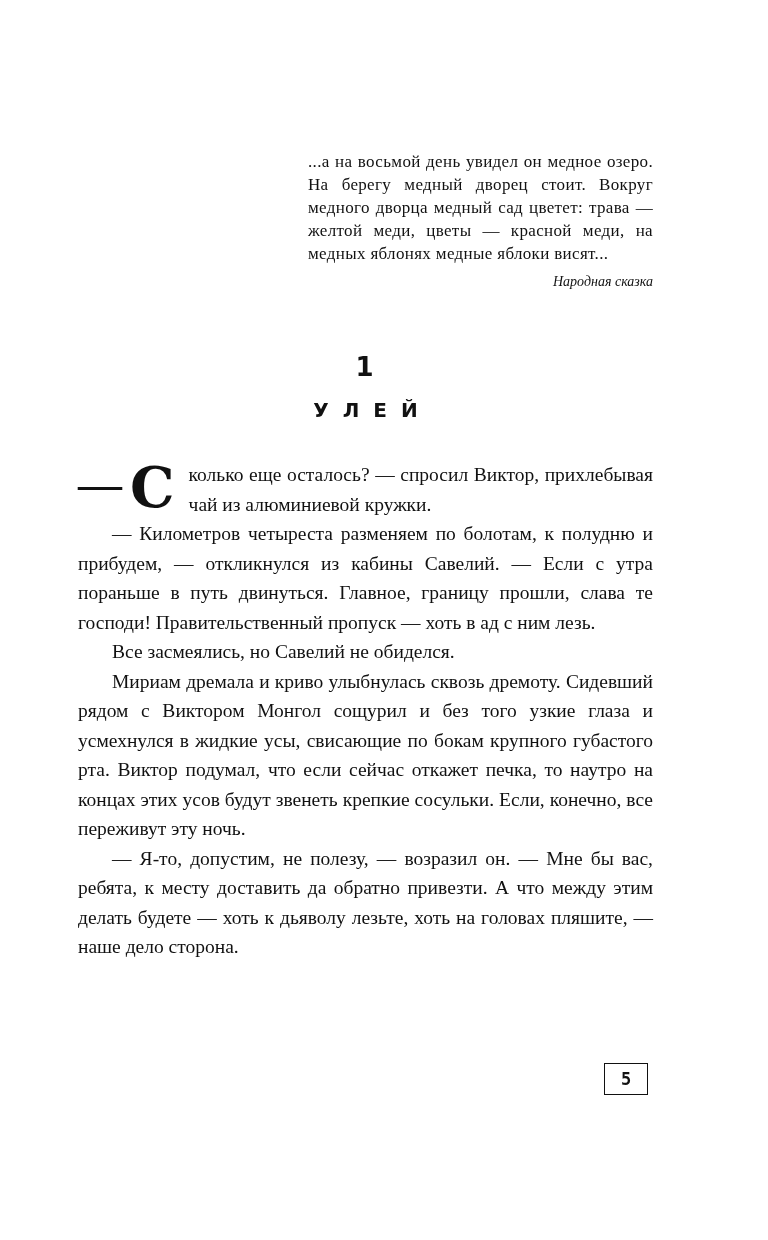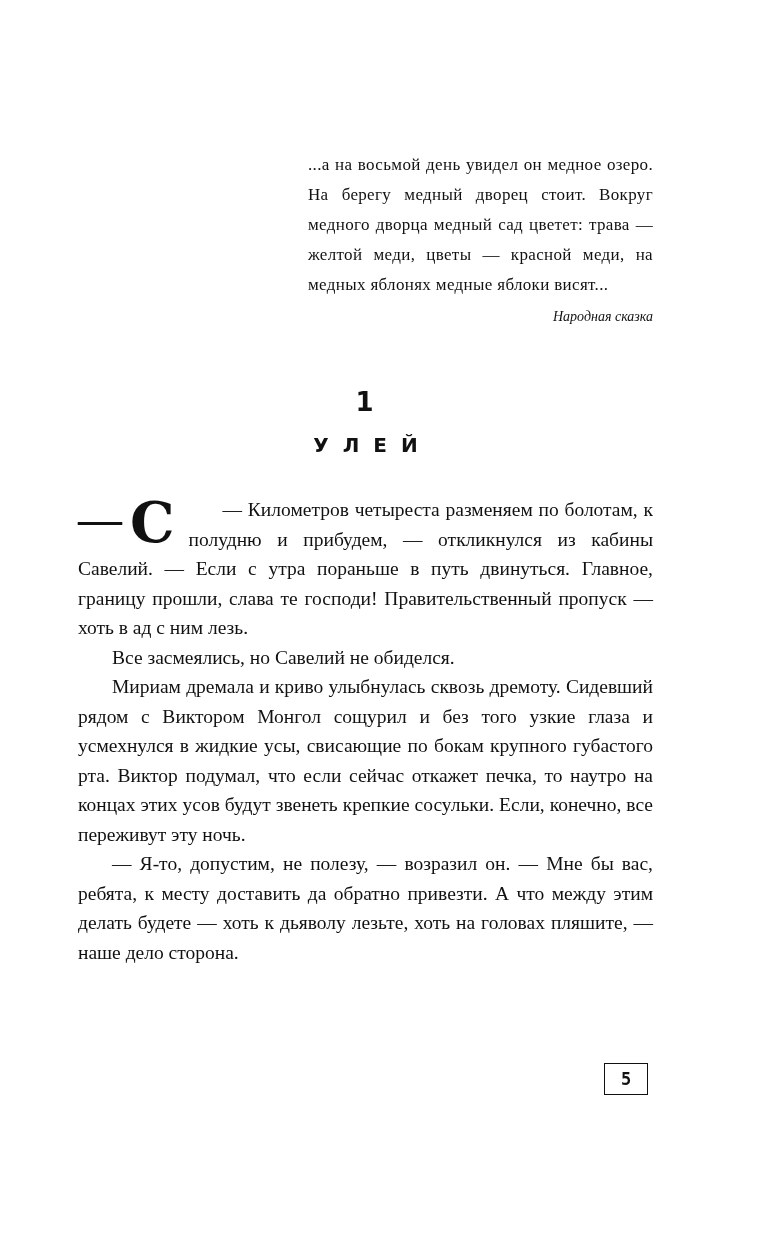--- a/index.html
+++ b/index.html
@@ -23,21 +23,21 @@
     width: 575px;
   }
   
   .epigraph {
     margin-top: 150px;
     margin-left: 230px;
     width: 345px;
   }
   .epigraph-text {
     font-size: 17px;
-    line-height: 30px;
+    line-height: 23px;
     text-align: justify;
     letter-spacing: 0.02em;
   }
   .epigraph-attribution {
     margin-top: 9px;
     font-size: 14px;
     font-style: italic;
     text-align: right;
   }
   
@@ -120,21 +120,21 @@
       <div class="epigraph-attribution">Народная сказка</div>
     </div>
 
     <div class="chapter-number">1</div>
 
     <div class="chapter-title">УЛЕЙ</div>
 
     <div class="body-text">
 
       <p class="opening-paragraph">
-        <span class="dropcap-wrap"><span class="dropcap-dash">—</span><span class="dropcap-letter">С</span></span>
+        <span class="dropcap-wrap"><span class="dropcap-dash">—</span><span class="dropcap-letter">С</span></span><span>колько еще осталось? — спросил Виктор, прихлебывая чай из алюминиевой кружки.</span>
       </p>
 
       <p>— Километров четыреста разменяем по болотам, к полудню и прибудем, — откликнулся из кабины Савелий. — Если с утра пораньше в путь двинуться. Главное, границу прошли, слава те господи! Правительственный пропуск — хоть в ад с ним лезь.</p>
       <p>Все засмеялись, но Савелий не обиделся.</p>
       <p>Мириам дремала и криво улыбнулась сквозь дремоту. Сидевший рядом с Виктором Монгол сощурил и без того узкие глаза и усмехнулся в жидкие усы, свисающие по бокам крупного губастого рта. Виктор подумал, что если сейчас откажет печка, то наутро на концах этих усов будут звенеть крепкие сосульки. Если, конечно, все переживут эту ночь.</p>
       <p>— Я-то, допустим, не полезу, — возразил он. — Мне бы вас, ребята, к месту доставить да обратно привезти. А что между этим делать будете — хоть к дьяволу лезьте, хоть на головах пляшите, — наше дело сторона.</p>
 
     </div>
   </div>
 

